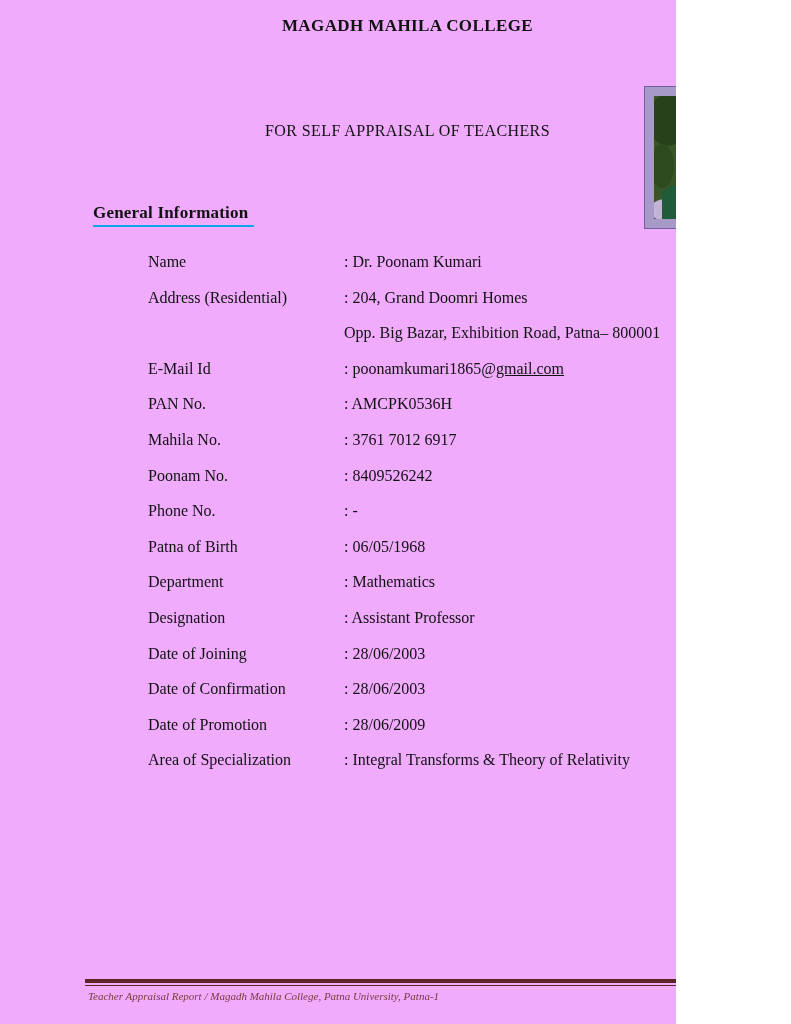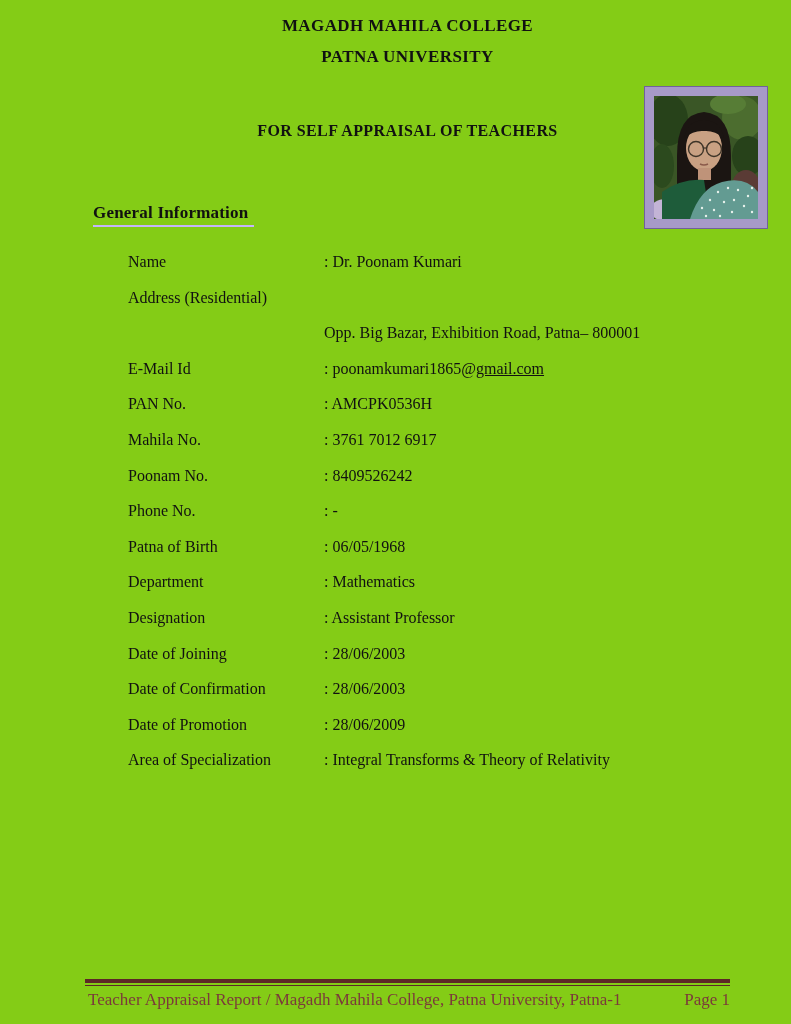--- a/index.html
+++ b/index.html
@@ -2,23 +2,23 @@
 <html><head>
 <meta charset="utf-8">
 <style>
   html, body {
     margin: 0;
     padding: 0;
     background: #ffffff;
   }
   .page {
     position: relative;
-    width: 791px;
+    width: 676px;
     height: 1024px;
-    background: #84cc16;
+    background: #f0abfc;
     font-family: "Liberation Serif", serif;
     color: #111111;
     overflow: hidden;
   }
   .doc-header {
     position: absolute;
     top: 16px;
     left: 85px;
     width: 645px;
     text-align: center;
@@ -26,21 +26,21 @@
     font-size: 17px;
     letter-spacing: 0.4px;
   }
   .college-line { margin-bottom: 11px; }
   .form-title {
     position: absolute;
     top: 122px;
     left: 85px;
     width: 645px;
     text-align: center;
-    font-weight: bold;
+    font-weight: normal;
     font-size: 16px;
     letter-spacing: 0.4px;
   }
   .photo-frame {
     position: absolute;
     left: 645px;
     top: 87px;
     width: 104px;
     height: 123px;
     border: 9px solid #a79ac8;
@@ -48,35 +48,36 @@
     background: #3a5626;
     box-shadow: inset 0 0 0 1px #2a2a2a;
   }
   .photo-frame svg { display: block; }
   .section-heading {
     position: absolute;
     top: 203px;
     left: 93px;
     font-size: 17px;
     font-weight: bold;
-    border-bottom: 2px solid #c4b5fd;
+    border-bottom: 2px solid #0ea5e9;
     padding: 0 6px 2px 0;
     letter-spacing: 0.2px;
   }
   .info-rows {
     position: absolute;
     top: 252px;
     left: 128px;
     width: 580px;
     font-size: 16px;
   }
   .info-row {
     display: flex;
     line-height: 20px;
     margin-bottom: 15.6px;
+    margin-left: 20px;
   }
   .info-label { flex: 0 0 196px; }
   .info-value { flex: 1; white-space: nowrap; }
   .footer-rule {
     position: absolute;
     left: 85px;
     top: 979px;
     width: 645px;
     height: 2px;
     box-sizing: content-box;
@@ -84,32 +85,32 @@
     border-bottom: 1px solid #5d2727;
   }
   .footer-text {
     position: absolute;
     left: 88px;
     top: 990px;
     width: 642px;
     display: flex;
     justify-content: space-between;
     align-items: baseline;
-    font-size: 17px;
+    font-size: 11px;
     color: #7b3a3a;
+    font-style: italic;
   }
 </style>
 </head>
 <body>
 
 <div class="page">
 
   <div class="doc-header">
     <div class="college-line">MAGADH MAHILA COLLEGE</div>
-    <div class="university-line">PATNA UNIVERSITY</div>
   </div>
 
   <div class="photo-frame" style="border-color: rgb(167, 154, 200);">
     <svg width="104" height="123" viewBox="0 0 104 123" xmlns="http://www.w3.org/2000/svg">
       <rect width="104" height="123" fill="#3a5626"></rect>
       <ellipse cx="14" cy="24" rx="20" ry="26" fill="#27421a"></ellipse>
       <ellipse cx="88" cy="22" rx="20" ry="22" fill="#4c6d2f"></ellipse>
       <ellipse cx="94" cy="60" rx="16" ry="20" fill="#27421a"></ellipse>
       <ellipse cx="92" cy="90" rx="14" ry="16" fill="#5a3b35"></ellipse>
       <ellipse cx="8" cy="70" rx="12" ry="22" fill="#2c4a1e"></ellipse>
@@ -149,20 +150,21 @@
 
   <div class="section-heading">General Information</div>
 
   <div class="info-rows" id="info-rows">
       <div class="info-row">
         <span class="info-label">Name</span>
         <span class="info-value">: Dr. Poonam Kumari</span>
       </div>
       <div class="info-row">
         <span class="info-label">Address (Residential)</span>
+        <span class="info-value">: 204, Grand Doomri Homes</span>
       </div>
       <div class="info-row">
         <span class="info-label"></span>
         <span class="info-value">Opp. Big Bazar, Exhibition Road, Patna– 800001</span>
       </div>
       <div class="info-row">
         <span class="info-label">E-Mail Id</span>
         <span class="info-value">: poonamkumari1865@<u>gmail.com</u></span>
       </div>
       <div class="info-row">

